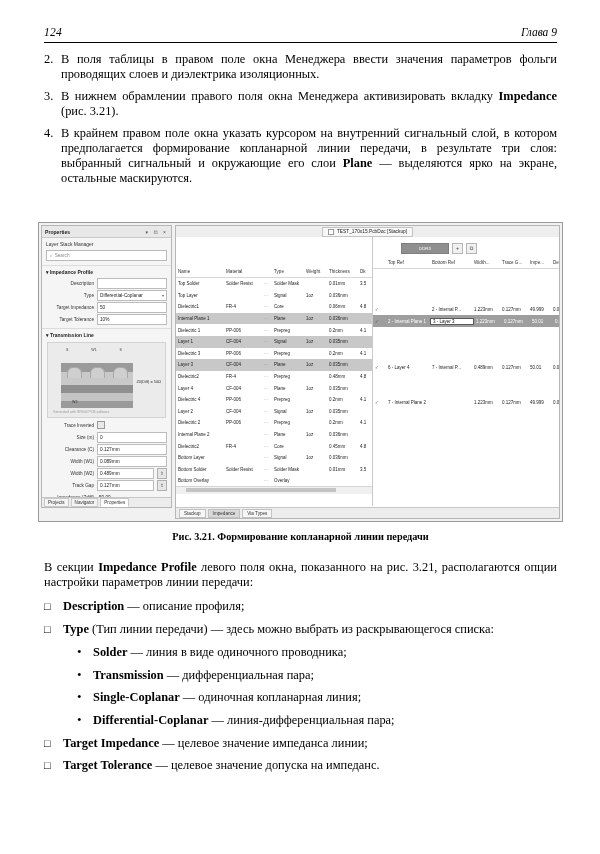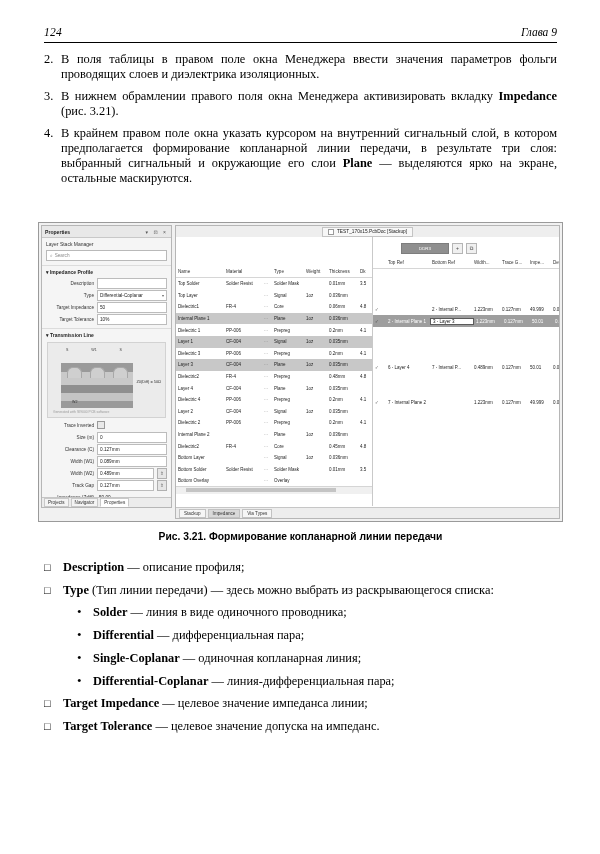--- a/index.html
+++ b/index.html
@@ -32,21 +32,21 @@
   
   .figure{position:absolute;left:38px;top:222px;width:525px;}
   .screenshot{
     width:525px;height:300px;box-sizing:border-box;
     border:1px solid #9a9a9a;background:#f1f1f1;
     position:relative;overflow:hidden;
     font-family:"Liberation Sans", sans-serif;
   }
   .caption{
     text-align:center;font-size:10.3px;font-weight:bold;margin-top:9px;
-    font-family:Liberation Sans, sans-serif;
+    font-family:Liberation Serif, serif;
   }
 
   
   .panel{
     position:absolute;left:2px;top:2px;width:131px;height:283px;
     background:#f5f5f5;border:1px solid #b6b6b6;box-sizing:border-box;
   }
   .panel-title{
     height:11px;background:#e8e8e8;border-bottom:1px solid #c8c8c8;
     display:flex;align-items:center;padding:0 3px;font-size:5.1px;color:#222;
@@ -592,36 +592,37 @@
             <span class="btab act">Impedance</span>
             <span class="btab">Via Types</span>
           </div>
       </div>
 
     </div>
     <div class="caption">Рис. 3.21. Формирование копланарной линии передачи</div>
   </div>
 
   <div class="body">
+    <div class="para" id="intro">В секции <b>Impedance Profile</b> левого поля окна, показанного на рис. 3.21, располагаются опции настройки параметров линии передачи:</div>
     <div id="bullets">
         <div class="bul">
           <span class="mk">□</span>
           <span class="tx"><b>Description</b> — описание профиля;</span>
         </div>
         <div class="bul">
           <span class="mk">□</span>
           <span class="tx"><b>Type</b> (Тип линии передачи) — здесь можно выбрать из раскрывающегося списка:</span>
         </div>
         <div class="bul sub">
           <span class="mk">•</span>
           <span class="tx"><b>Solder</b> — линия в виде одиночного проводника;</span>
         </div>
         <div class="bul sub">
           <span class="mk">•</span>
-          <span class="tx"><b>Differential</b> — дифференциальная пара;</span>
+          <span class="tx"><b>Transmission</b> — дифференциальная пара;</span>
         </div>
         <div class="bul sub">
           <span class="mk">•</span>
           <span class="tx"><b>Single-Coplanar</b> — одиночная копланарная линия;</span>
         </div>
         <div class="bul sub">
           <span class="mk">•</span>
           <span class="tx"><b>Differential-Coplanar</b> — линия-дифференциальная пара;</span>
         </div>
         <div class="bul">

